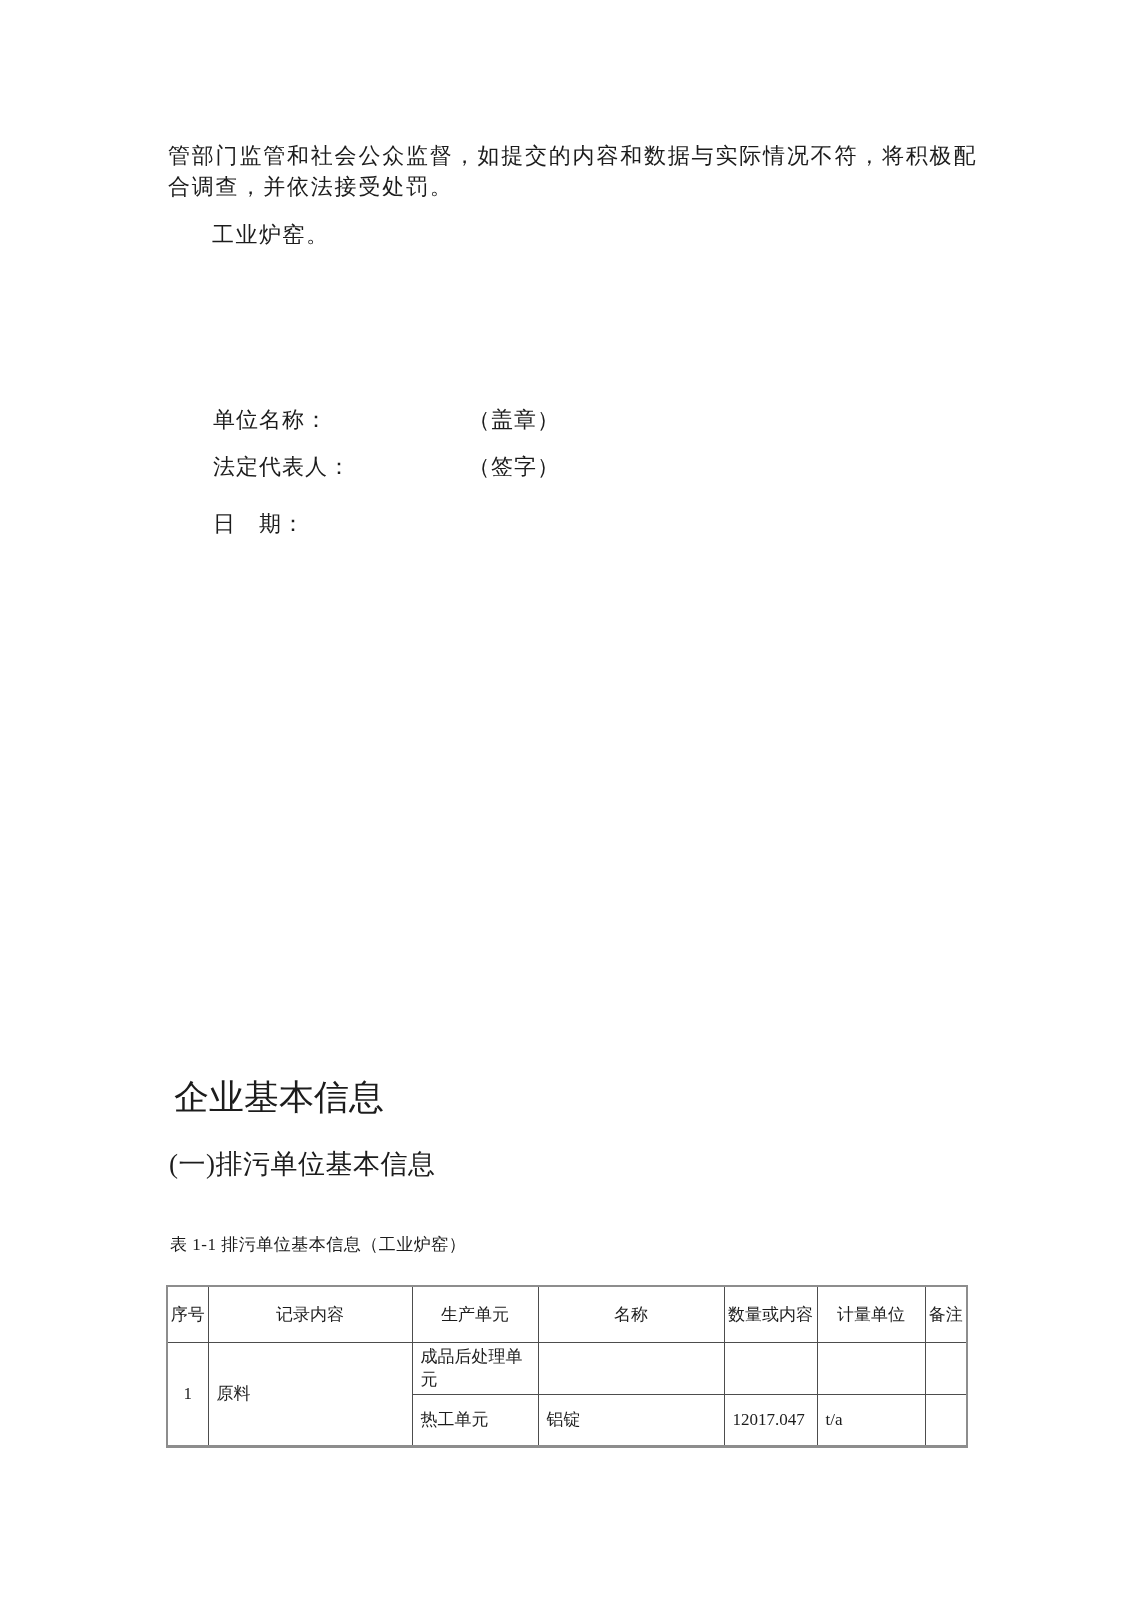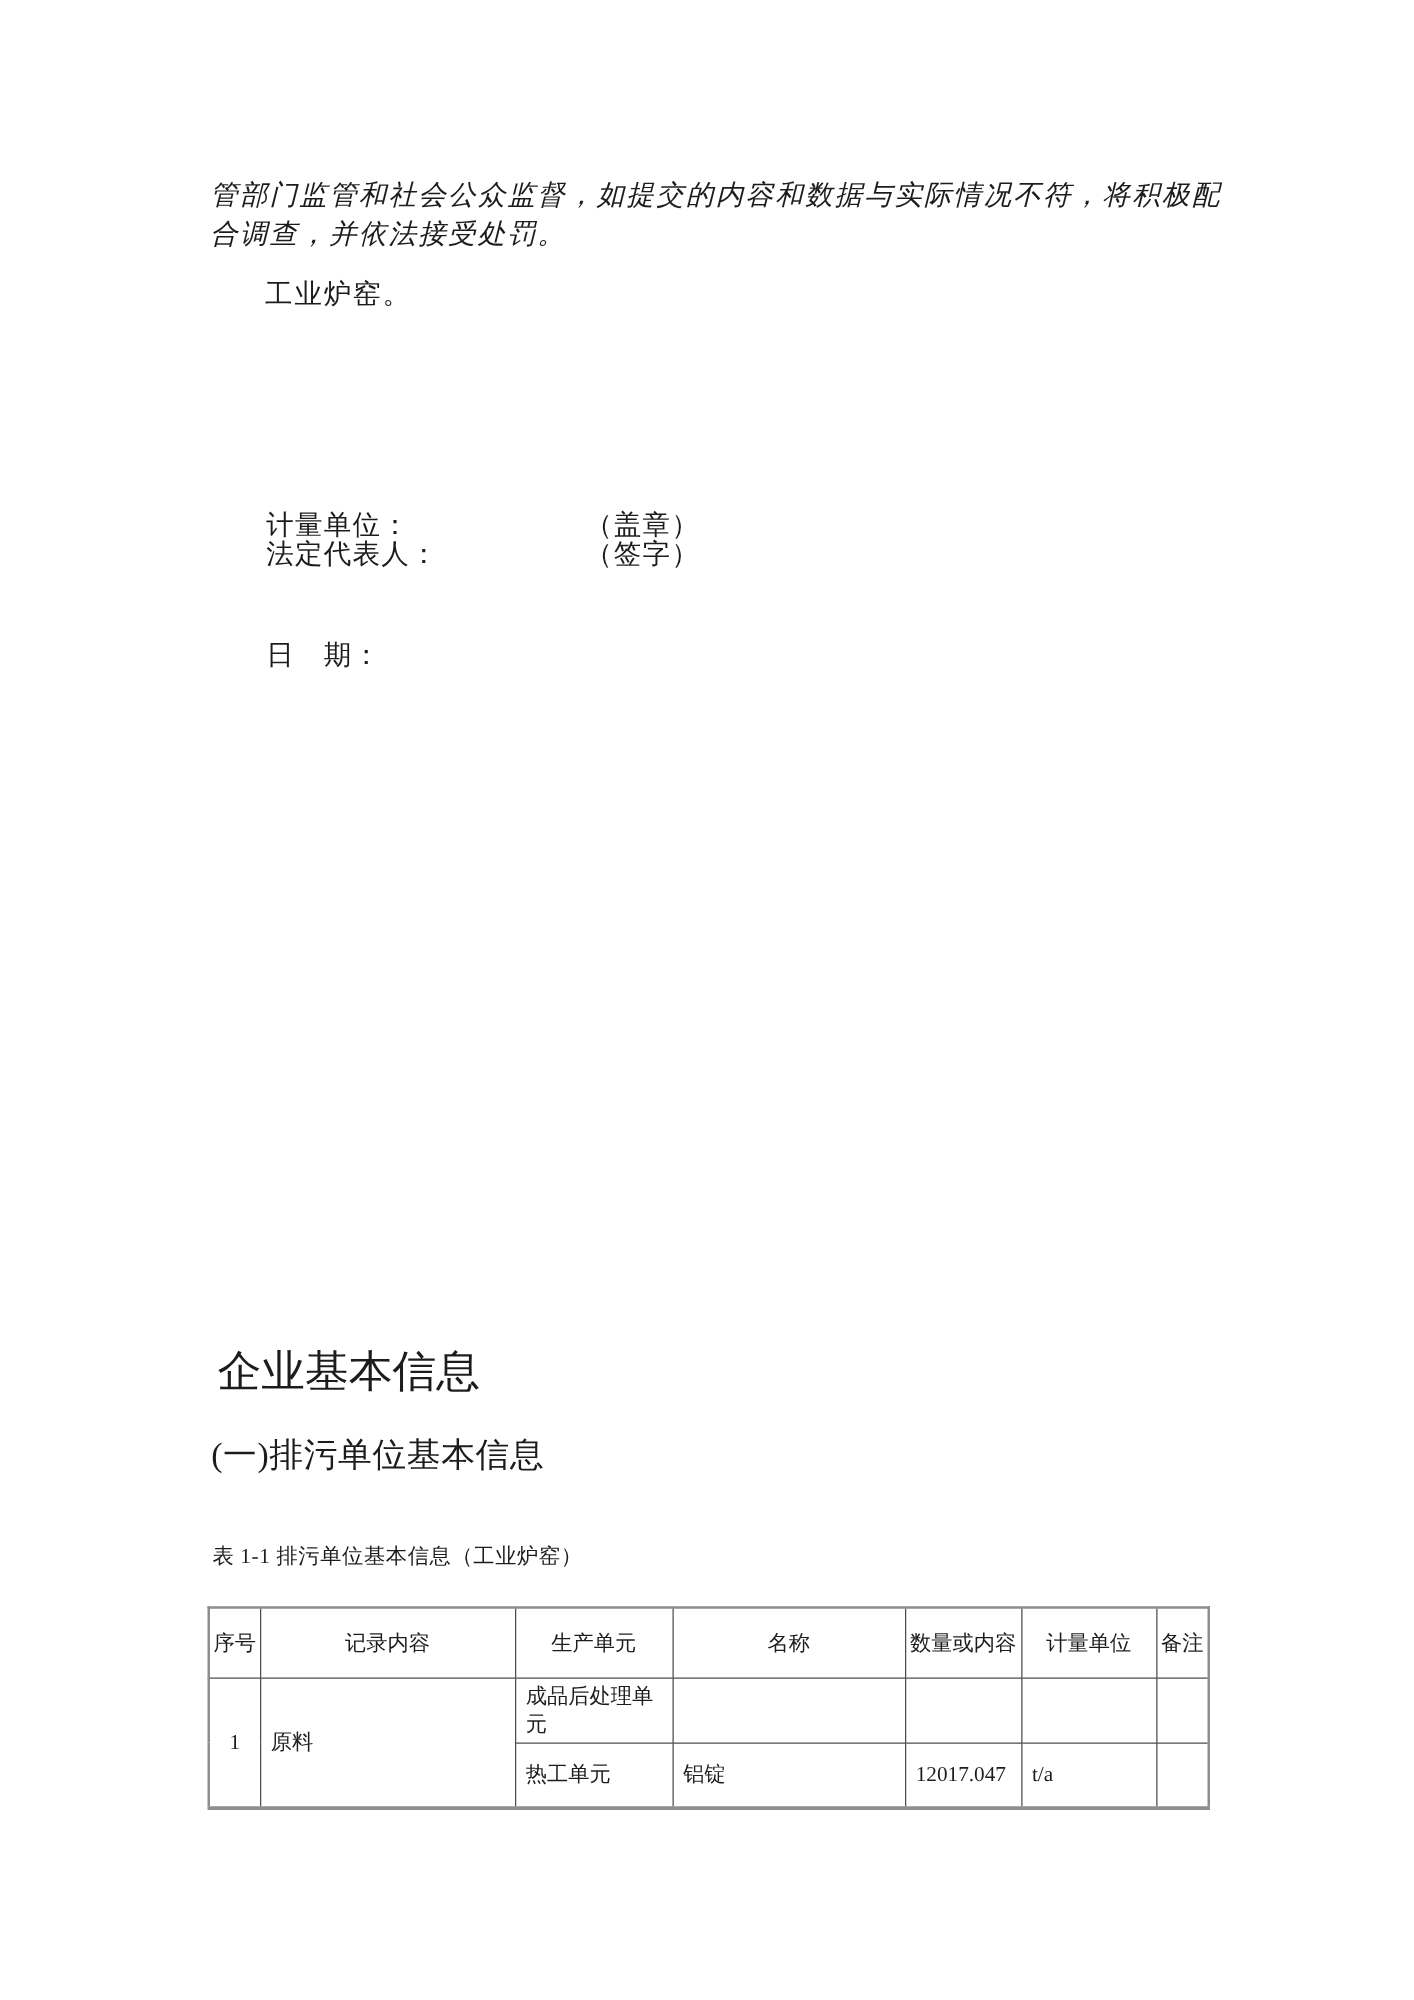--- a/index.html
+++ b/index.html
@@ -18,21 +18,20 @@
   }
   
   .para {
     position: absolute;
     left: 168px;
     top: 140px;
     width: 815px;
     font-size: 22px;
     line-height: 31px;
     letter-spacing: 1.8px;
-    font-style: italic;
   }
   .para .line { white-space: nowrap; }
   .promise {
     position: absolute;
     left: 212px;
     top: 219px;
     font-size: 22px;
     line-height: 31px;
     letter-spacing: 1.5px;
     white-space: nowrap;
@@ -47,21 +46,21 @@
     letter-spacing: 1px;
     white-space: nowrap;
   }
   .sig-row .suffix {
     position: absolute;
     left: 255px;
     top: 0;
     text-align: right;
   }
   .sig-row.r1 { top: 405px; }
-  .sig-row.r2 { top: 428px; }
+  .sig-row.r2 { top: 452px; }
   .sig-row.r3 { top: 497px; margin-top: 12px; }
   
   .section-title {
     position: absolute;
     left: 174px;
     top: 1077px;
     font-size: 35px;
     line-height: 42px;
     letter-spacing: 0px;
     white-space: nowrap;
@@ -114,21 +113,21 @@
 <div class="page">
 
   <div class="para">
     <div class="line">管部门监管和社会公众监督，如提交的内容和数据与实际情况不符，将积极配</div>
     <div class="line">合调查，并依法接受处罚。</div>
   </div>
 
   <div class="promise">工业炉窑。</div>
 
   <div class="sig-row r1">
-    <span>计量单位：</span>
+    <span>单位名称：</span>
     <span class="suffix">（盖章）</span>
   </div>
 
   <div class="sig-row r2">
     <span>法定代表人：</span>
     <span class="suffix">（签字）</span>
   </div>
 
   <div class="sig-row r3">
     <span>日　期：</span>

